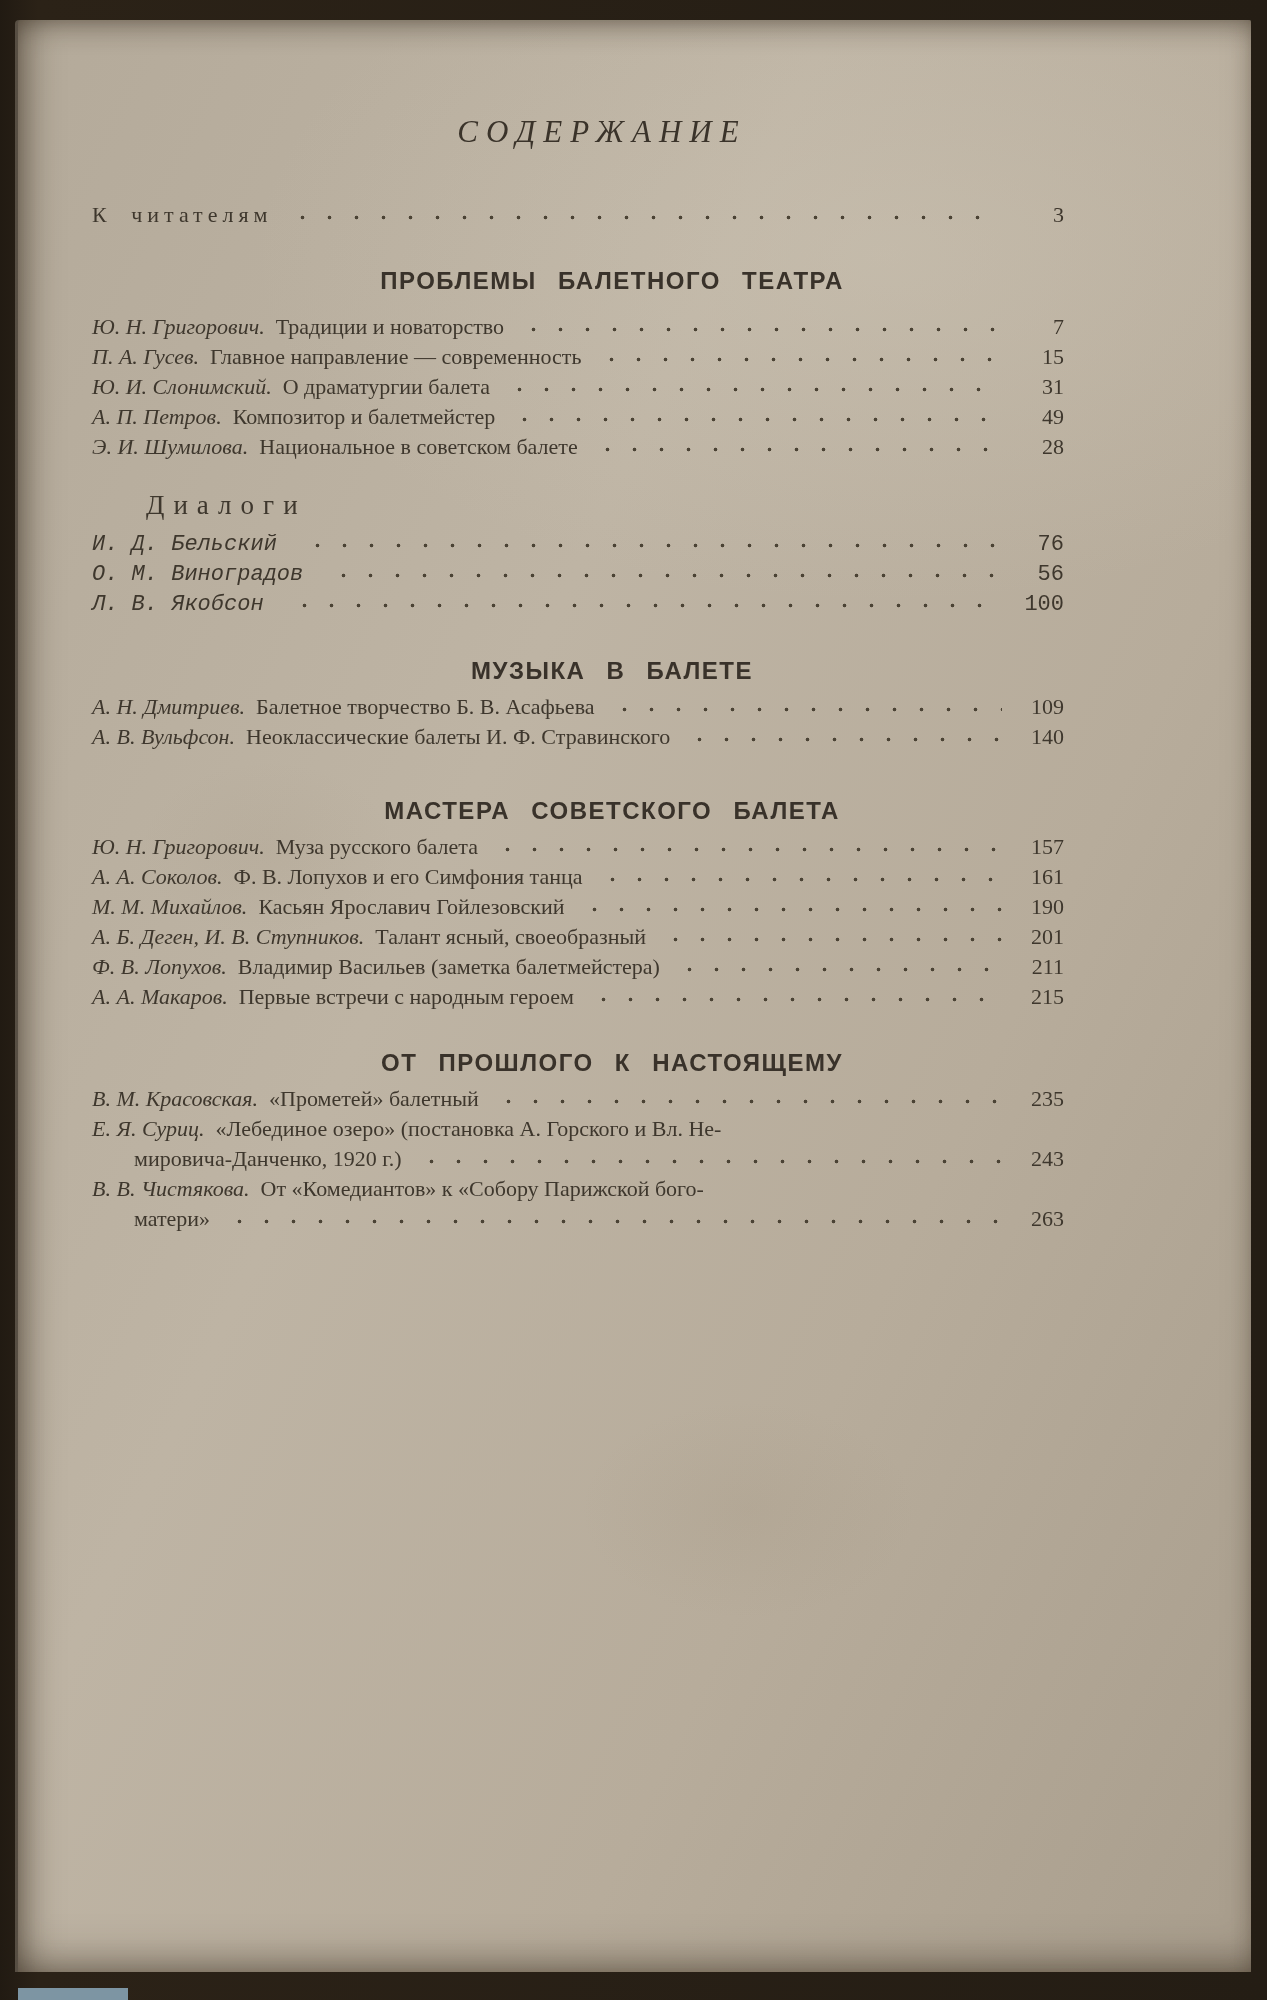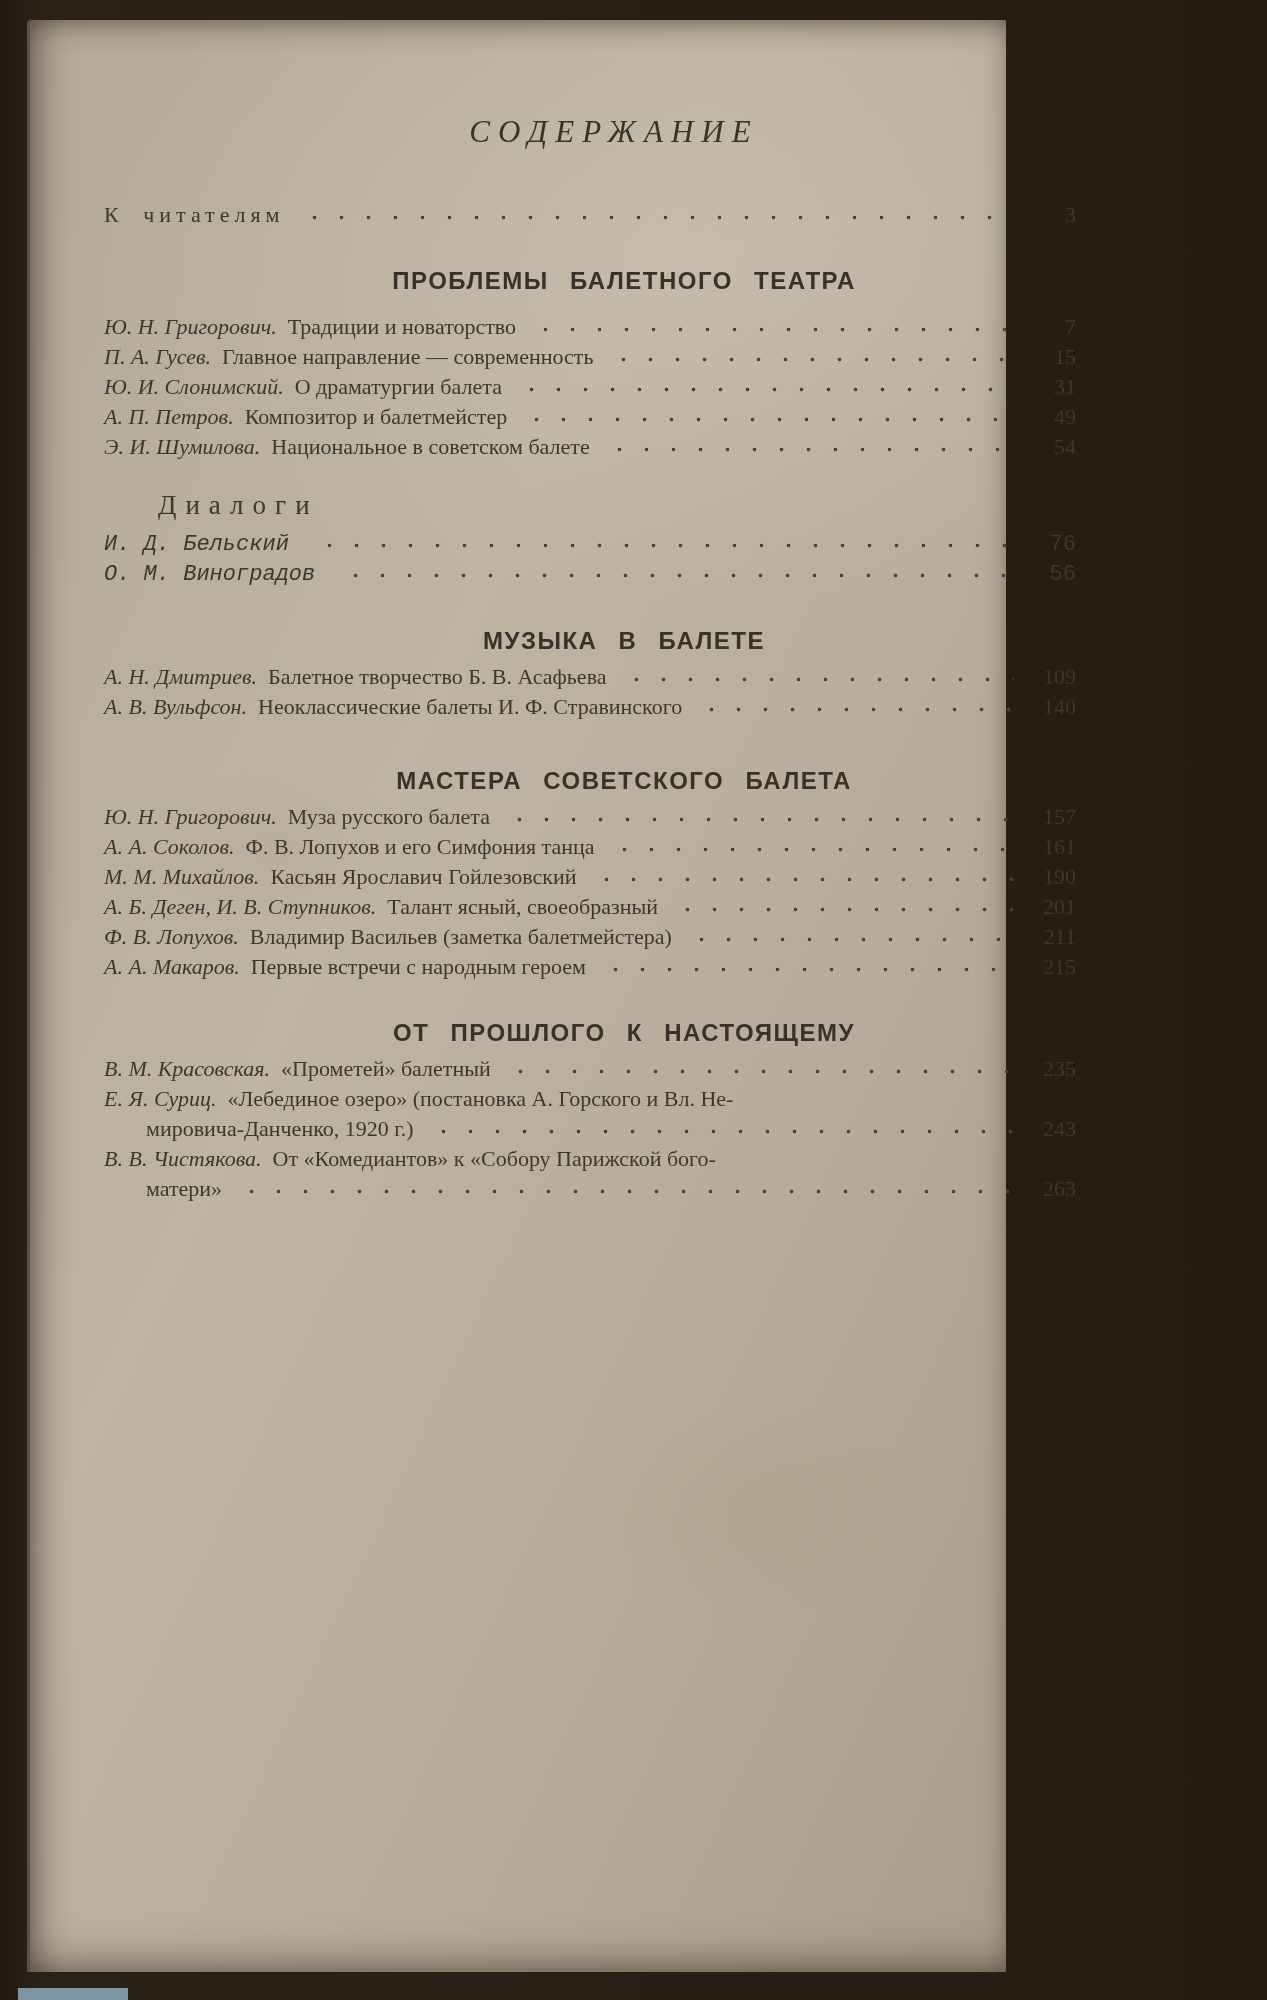--- a/index.html
+++ b/index.html
@@ -8,21 +8,21 @@
     background:#1d1710;
     font-family:"Liberation Serif", serif;
   }
   .photo{position:relative;width:1267px;height:2000px;background:
     linear-gradient(90deg,#211a12 0%,#2b2217 3%,#241d14 100%);}
   .table-edge{
     position:absolute;left:18px;bottom:0;width:110px;height:12px;
     background:#7d95a3;z-index:0;
   }
   .page{
-    position:absolute;left:30px;top:20px;width:976px;height:1952px;
+    position:absolute;left:18px;top:20px;width:1233px;height:1952px;
     background:
       radial-gradient(ellipse 900px 500px at 70% 12%, rgba(210,202,186,0.35), rgba(210,202,186,0) 70%),
       linear-gradient(115deg,#b4aa9a 0%,#beb4a4 38%,#b7ac9b 68%,#a99e8d 100%);
     border-radius:4px 2px 0 0;
     box-shadow:
       inset 22px 0 38px -18px rgba(45,34,22,.55),
       inset 0 18px 30px -16px rgba(45,34,22,.45),
       inset 0 -26px 44px -20px rgba(50,38,24,.5),
       inset -8px 0 24px -14px rgba(60,48,32,.25),
       -3px 0 0 rgba(220,210,190,.28);
@@ -131,35 +131,40 @@
         <div class="row">
           <span class="author">А. П. Петров.</span>
           <span class="txt">Композитор и балетмейстер</span>
           <span class="leader"></span>
           <span class="pg">49</span>
         </div>
         <div class="row">
           <span class="author">Э. И. Шумилова.</span>
           <span class="txt">Национальное в советском балете</span>
           <span class="leader"></span>
-          <span class="pg">54</span>
+          <span class="pg">28</span>
         </div>
       </div>
 
       <div class="sub-heading">Диалоги</div>
       <div class="rows-tight">
         <div class="row">
           <span class="author">И. Д. Бельский</span>
           <span class="leader"></span>
           <span class="pg">76</span>
         </div>
         <div class="row">
           <span class="author">О. М. Виноградов</span>
           <span class="leader"></span>
           <span class="pg">56</span>
+        </div>
+        <div class="row">
+          <span class="author">Л. В. Якобсон</span>
+          <span class="leader"></span>
+          <span class="pg">100</span>
         </div>
       </div>
 
       <div class="sec-heading mt36">МУЗЫКА В БАЛЕТЕ</div>
       <div class="rows-14">
         <div class="row">
           <span class="author">А. Н. Дмитриев.</span>
           <span class="txt">Балетное творчество Б. В. Асафьева</span>
           <span class="leader"></span>
           <span class="pg">109</span>

